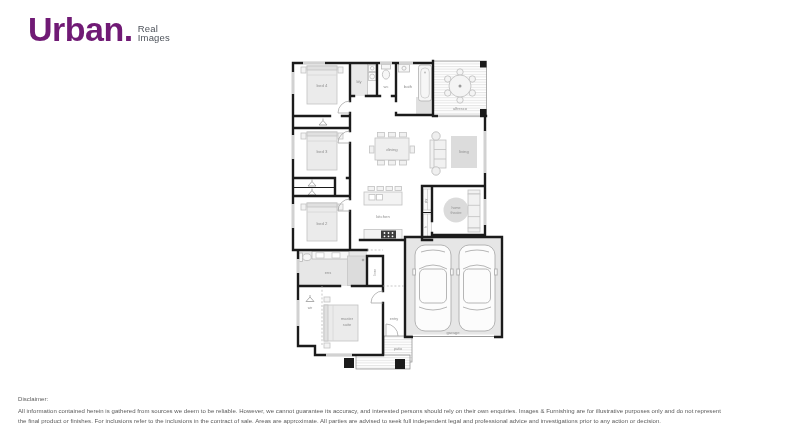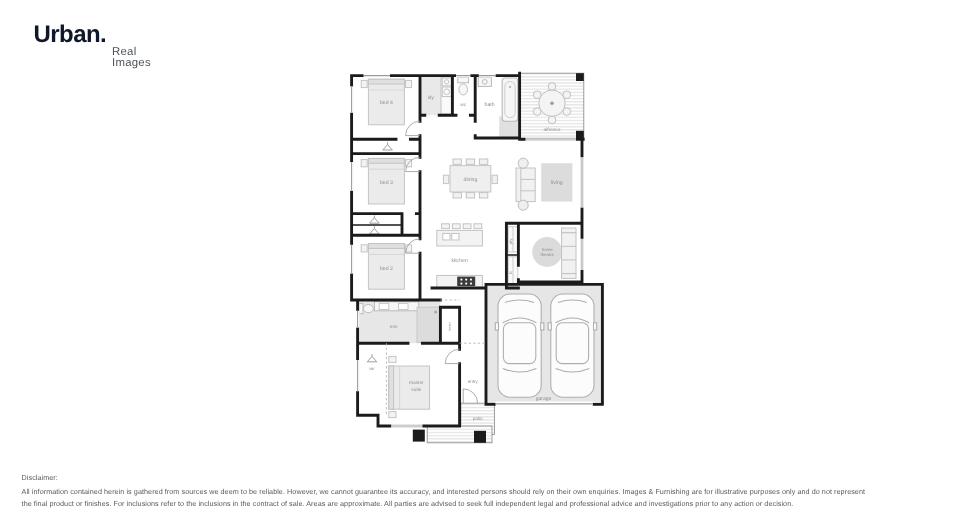--- a/index.html
+++ b/index.html
@@ -1,22 +1,22 @@
 <!DOCTYPE html>
 <html><head>
 <meta charset="utf-8">
 <style>
   html,body{margin:0;padding:0;}
   body{
     width:800px;height:437px;position:relative;overflow:hidden;
     background:#ffffff;font-family:"Liberation Sans",sans-serif;
   }
   .logo{position:absolute;left:28px;top:13px;display:flex;align-items:flex-start;}
-  .logo .brand{font-size:20px;font-weight:800;color:#0f172a;letter-spacing:-0.5px;line-height:32px;}
-  .logo .tagline{margin-left:5px;margin-top:26px;font-size:9.5px;line-height:9px;color:#4d525a;letter-spacing:0.2px;}
+  .logo .brand{font-size:34px;font-weight:800;color:#701a75;letter-spacing:-0.5px;line-height:32px;}
+  .logo .tagline{margin-left:5px;margin-top:11px;font-size:9.5px;line-height:9px;color:#4d525a;letter-spacing:0.2px;}
   .plan{position:absolute;left:280px;top:53px;width:240px;height:345px;}
   svg text{font-family:"Liberation Sans",sans-serif;fill:#8f8f8f;}
   .disclaimer{position:absolute;left:18px;top:394px;right:18px;color:#5a5a5a;font-size:6px;line-height:10.5px;letter-spacing:0.05px;}
   .disclaimer .t{margin-bottom:1px;}
 </style>
 </head>
 <body>
 
 <div class="logo">
   <span class="brand">Urban.</span>

